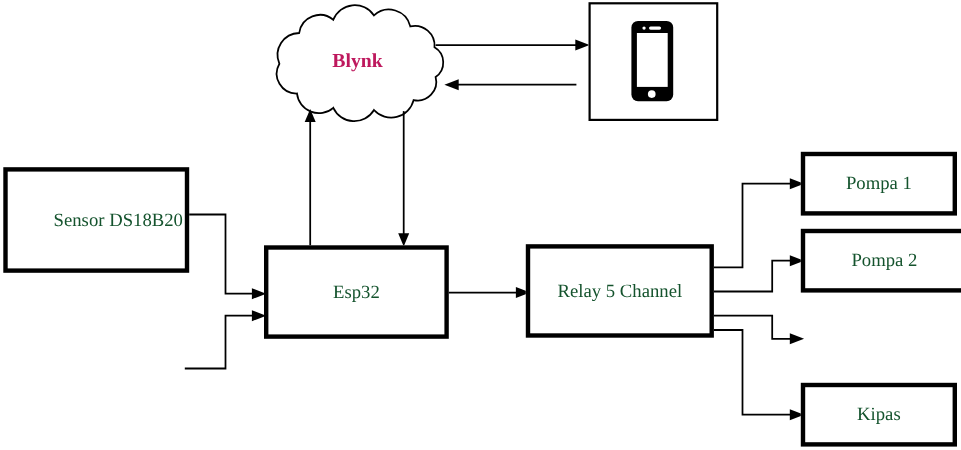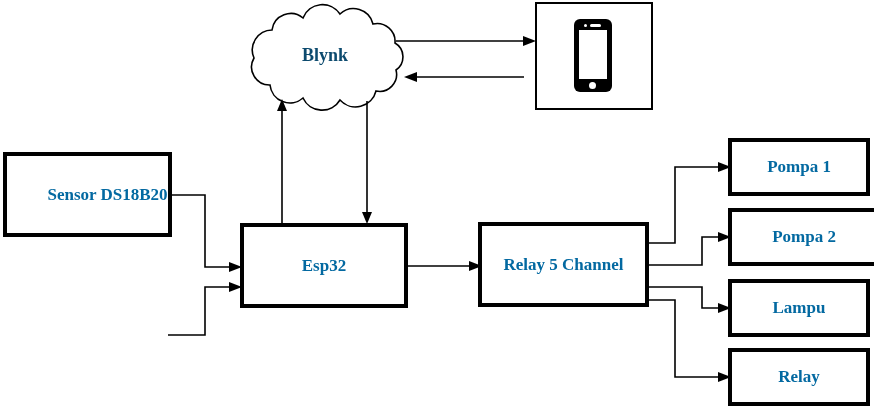--- a/index.html
+++ b/index.html
@@ -10,26 +10,26 @@
     font-family:"Liberation Serif","DejaVu Serif",serif;
     overflow:hidden;
   }
   #wires{position:absolute;left:0;top:0;}
   .node{
     position:absolute;
     box-sizing:border-box;
     background:#ffffff;
     border:4px solid #000000;
     display:flex;align-items:center;justify-content:center;
-    font-weight:bold;font-size:17px;color:#0369a1;
+    font-weight:normal;font-size:17px;color:#14532d;
     text-align:center;white-space:nowrap;
   }
   .cloud-label{
     position:absolute;left:288px;top:45px;width:74px;
-    text-align:center;font-weight:bold;font-size:18px;color:#0c4a6e;
+    text-align:center;font-weight:bold;font-size:18px;color:#be185d;
   }
   .phone-frame{
     position:absolute;left:535px;top:2px;width:118px;height:108px;
     box-sizing:border-box;border:2px solid #000000;background:#ffffff;
   }
   .phone-body{
     position:absolute;left:37px;top:15px;width:38px;height:73px;
     background:#000000;border-radius:6px;
   }
   .phone-screen{
@@ -113,42 +113,39 @@
 
   <div class="phone-frame">
     <div class="phone-body">
       <div class="phone-camera"></div>
       <div class="phone-speaker"></div>
       <div class="phone-screen"></div>
       <div class="phone-home"></div>
     </div>
   </div>
 
-  <div class="node" style="left:3px;top:152px;width:169px;height:85px;padding-left:40px;">
+  <div class="node" style="left:3px;top:152px;width:169px;height:96px;padding-left:40px;">
     <span>Sensor DS18B20</span>
   </div>
 
 
   <div class="node" style="left:240px;top:223px;width:168px;height:85px;">
     <span>Esp32</span>
   </div>
 
   <div class="node" style="left:478px;top:222px;width:171px;height:85px;">
     <span>Relay 5 Channel</span>
   </div>
 
   <div class="node" style="left:728px;top:138px;width:142px;height:58px;">
     <span>Pompa 1</span>
   </div>
 
   <div class="node" style="left:728px;top:208px;width:152px;height:58px;text-align:center;">
     <span>Pompa 2</span>
   </div>
 
-  <div class="node" style="left:728px;top:279px;width:142px;height:58px;">
-    <span>Lampu</span>
-  </div>
 
   <div class="node" style="left:728px;top:348px;width:142px;height:58px;">
-    <span>Relay</span>
+    <span>Kipas</span>
   </div>
 
 </div>
 
 </body></html>

